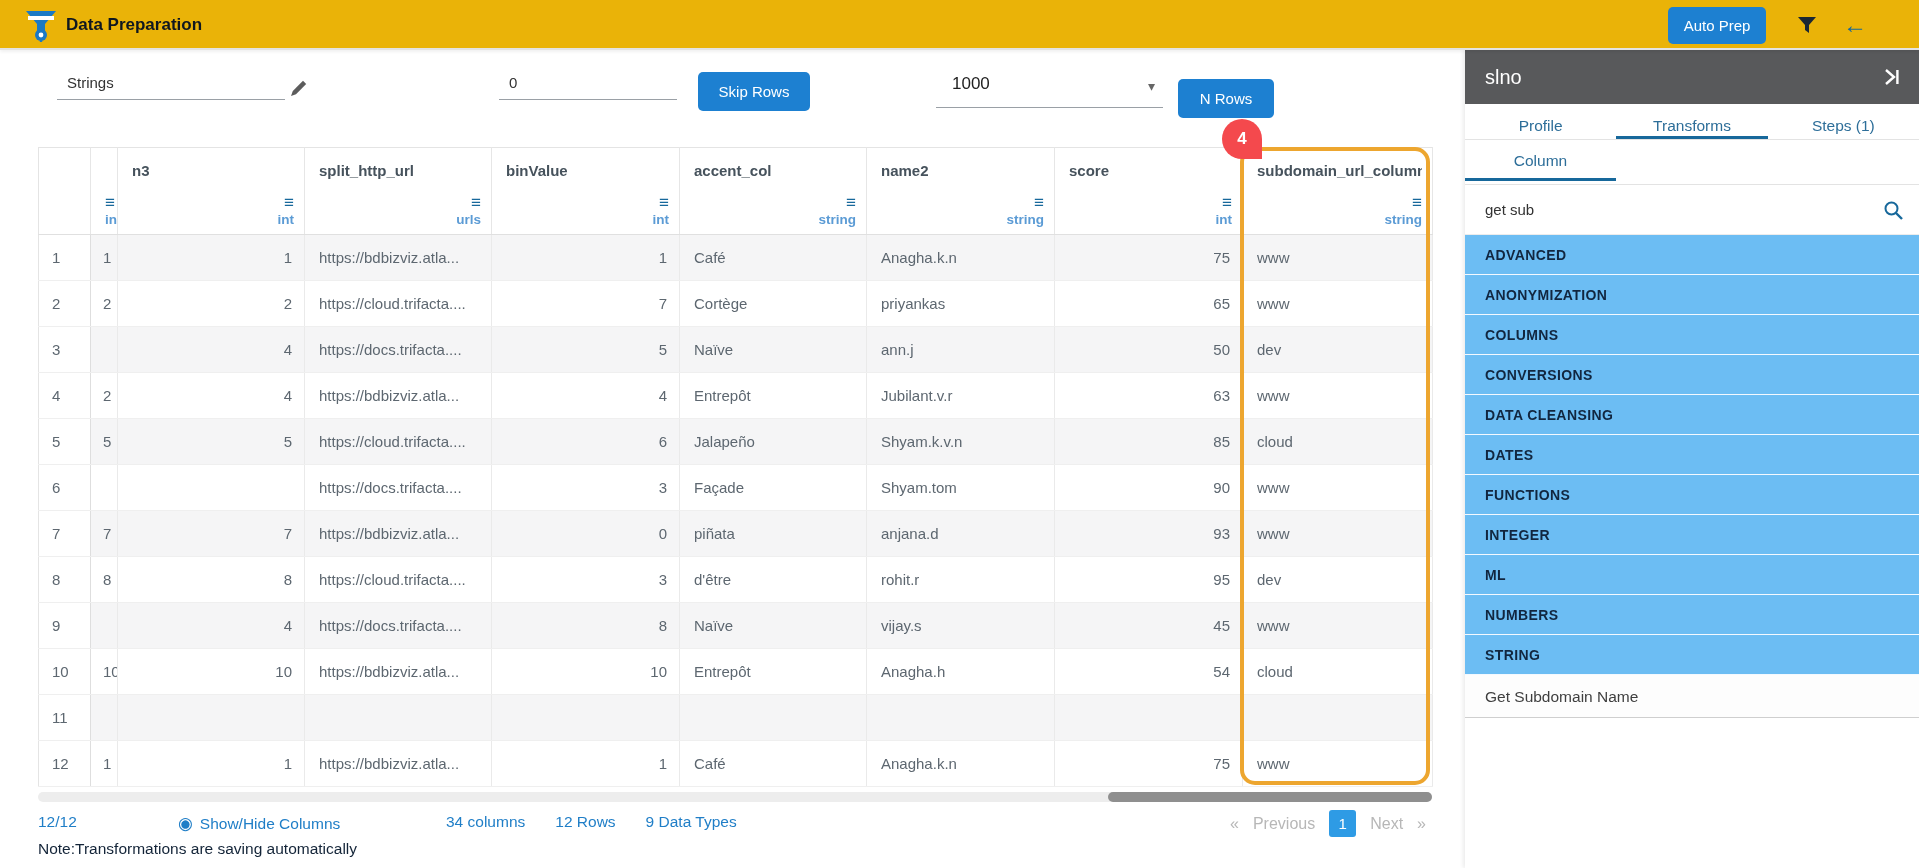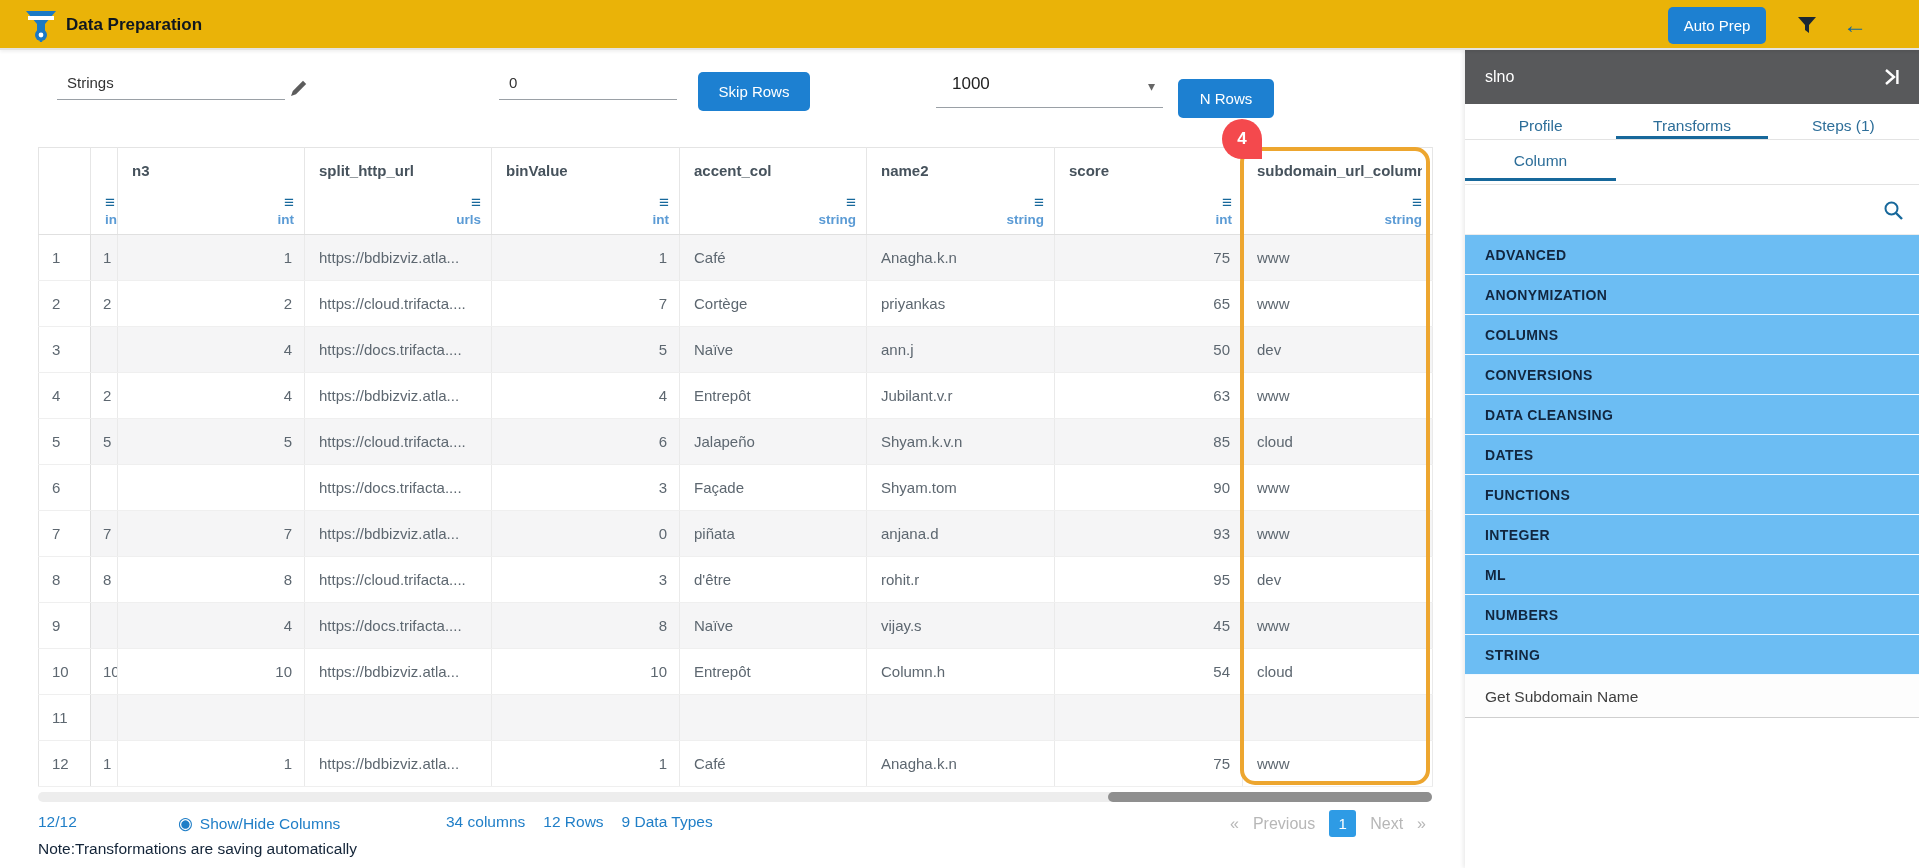--- a/index.html
+++ b/index.html
@@ -57,30 +57,30 @@
 
   
   .hscroll{position:absolute;left:38px;top:792px;width:1394px;height:10px;background:#ededed;border-radius:5px;}
   .hscroll .thumb{position:absolute;left:1070px;top:0;width:324px;height:10px;background:#8f8f8f;border-radius:5px;cursor:grab;}
 
   
   .footer{position:absolute;left:38px;top:810px;width:1394px;height:26px;font-size:15.5px;}
   .f-frac{position:absolute;left:0;top:3px;color:var(--link-blue);}
   .f-showhide{position:absolute;left:140px;top:3px;color:var(--link-blue);cursor:pointer;display:flex;align-items:center;gap:7px;}
   .eye{color:var(--link-blue);font-size:17px;}
-  .f-counts{position:absolute;left:408px;top:3px;color:var(--link-blue);display:flex;gap:18px;}
+  .f-counts{position:absolute;left:408px;top:3px;color:var(--link-blue);display:flex;gap:30px;}
   .pager{position:absolute;right:6px;top:0;display:flex;align-items:center;gap:14px;color:#b7b7b7;font-size:16px;}
   .pager .pg-cur{width:27px;height:27px;background:#2e9be5;color:#fff;display:flex;align-items:center;justify-content:center;border-radius:3px;font-size:15px;}
   .pager span{cursor:pointer;}
   .note{position:absolute;left:38px;top:840px;font-size:15.5px;color:#132438;}
 
   
   .sidebar{position:absolute;left:1465px;top:50px;width:454px;height:818px;background:#fff;box-shadow:-2px 0 4px rgba(0,0,0,.08);z-index:15;}
   .sb-header{position:relative;height:54px;background:var(--sidebar-gray);color:#fff;}
-  .sb-header .sb-colname{position:absolute;left:20px;top:0;line-height:54px;font-size:16px;}
+  .sb-header .sb-colname{position:absolute;left:20px;top:0;line-height:54px;font-size:20px;}
   .sb-collapse{position:absolute;right:18px;top:17px;width:20px;height:20px;cursor:pointer;}
   .sb-tabs{display:flex;height:36px;border-bottom:1px solid #e3e3e3;}
   .sb-tab{flex:1;text-align:center;line-height:44px;font-size:15.5px;color:#2d6e99;cursor:pointer;position:relative;}
   .sb-tab.active::after{content:"";position:absolute;left:0;right:0;bottom:0;height:3px;background:var(--tab-blue);}
   .sb-subtabs{height:45px;border-bottom:1px solid #e3e3e3;position:relative;}
   .sb-subtab{position:absolute;left:0;top:0;width:151px;text-align:center;line-height:41px;font-size:15.5px;color:#2d6e99;cursor:pointer;}
   .sb-subtab::after{content:"";position:absolute;left:0;right:0;bottom:0;height:3px;background:var(--tab-blue);}
   .sb-search{position:relative;height:50px;border-bottom:1px solid #ececec;}
   .sb-search input{position:absolute;left:20px;top:0;width:380px;height:100%;border:none;outline:none;font-family:inherit;font-size:15px;color:#333;background:transparent;}
   .sb-search .mag{position:absolute;right:16px;top:15px;width:20px;height:20px;cursor:pointer;}
@@ -292,21 +292,21 @@
             <td class="num">45</td>
             <td class="txt">www</td>
           </tr>
           <tr class="even">
             <td class="rownum">10</td>
             <td class="num">10</td>
             <td class="num">10</td>
             <td class="txt">https://bdbizviz.atla...</td>
             <td class="num">10</td>
             <td class="txt">Entrepôt</td>
-            <td class="txt">Column.h</td>
+            <td class="txt">Anagha.h</td>
             <td class="num">54</td>
             <td class="txt">cloud</td>
           </tr>
           <tr class="odd">
             <td class="rownum">11</td>
             <td class="num"></td>
             <td class="num"></td>
             <td class="txt"></td>
             <td class="num"></td>
             <td class="txt"></td>
@@ -367,20 +367,21 @@
     </div>
     <div class="sb-tabs">
       <div class="sb-tab">Profile</div>
       <div class="sb-tab active">Transforms</div>
       <div class="sb-tab">Steps (1)</div>
     </div>
     <div class="sb-subtabs">
       <div class="sb-subtab">Column</div>
     </div>
     <div class="sb-search">
+      <input value="get sub" style="">
       <svg class="mag" viewBox="0 0 20 20">
         <circle cx="8.5" cy="8.5" r="6" stroke="#17689b" stroke-width="2" fill="none"></circle>
         <line x1="13" y1="13" x2="19" y2="19" stroke="#17689b" stroke-width="2.4"></line>
       </svg>
     </div>
     <div id="category-list">
         <div class="cat-item">ADVANCED</div>
         <div class="cat-item">ANONYMIZATION</div>
         <div class="cat-item">COLUMNS</div>
         <div class="cat-item">CONVERSIONS</div>

